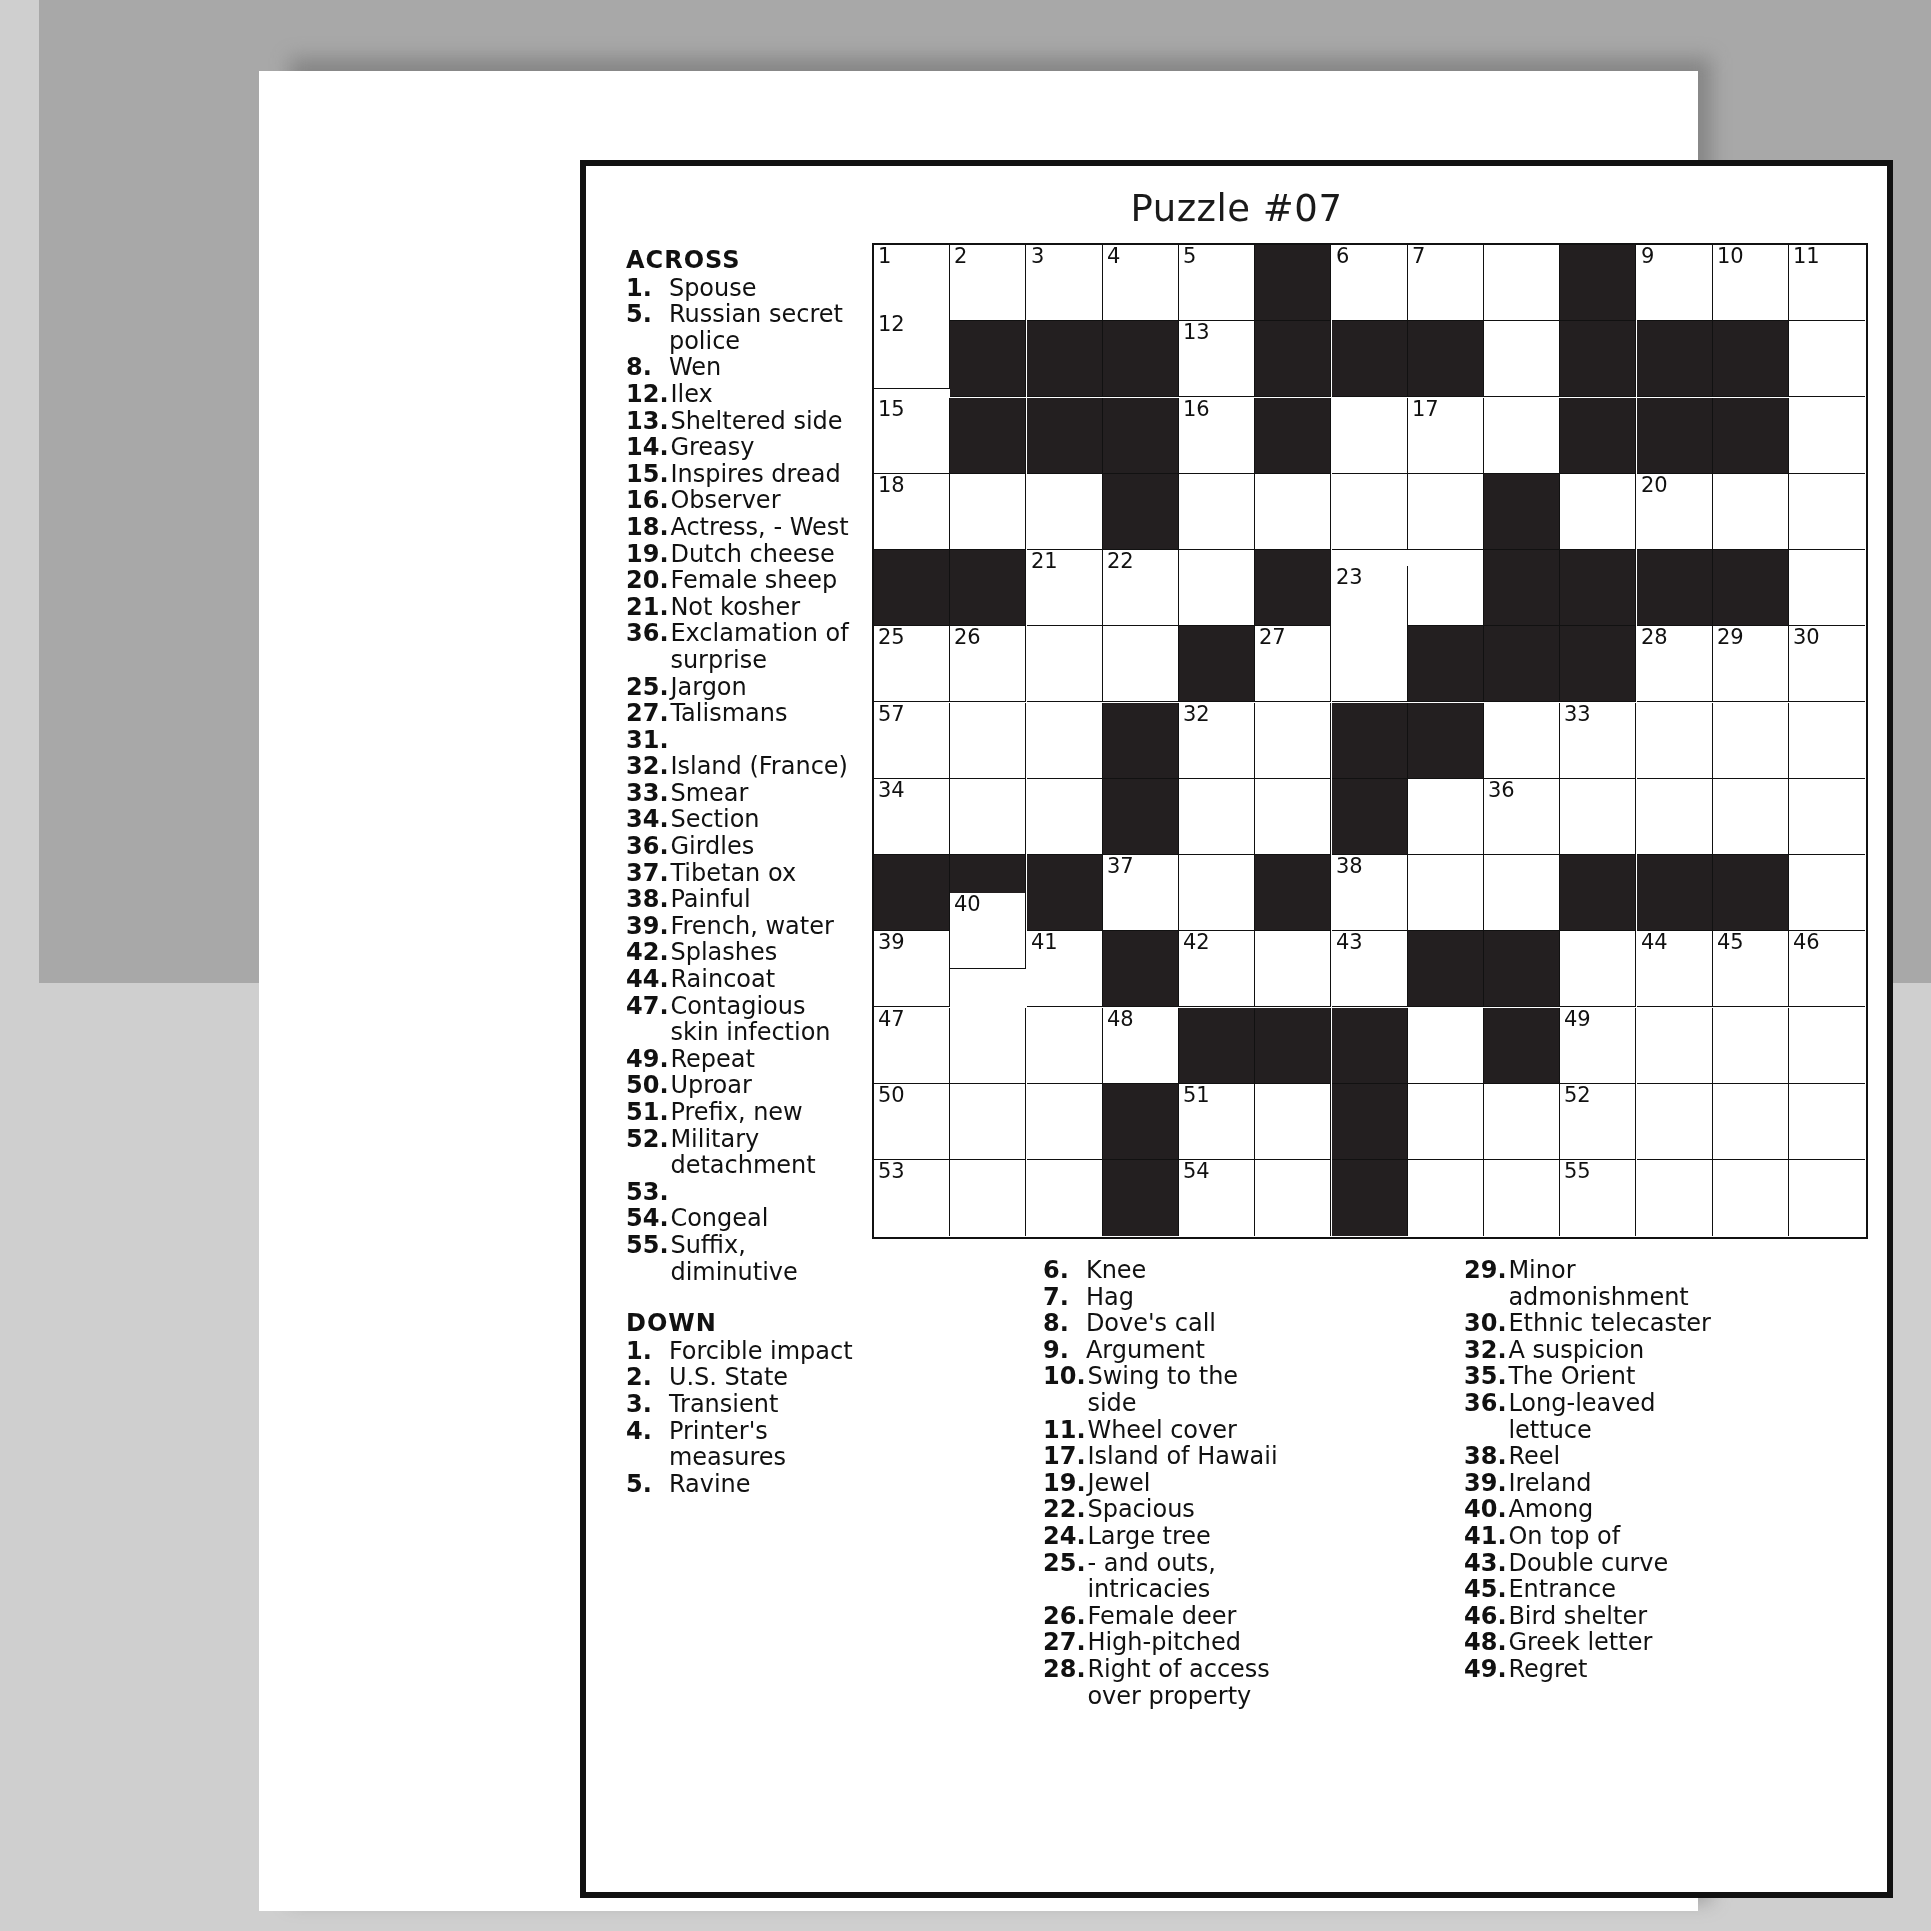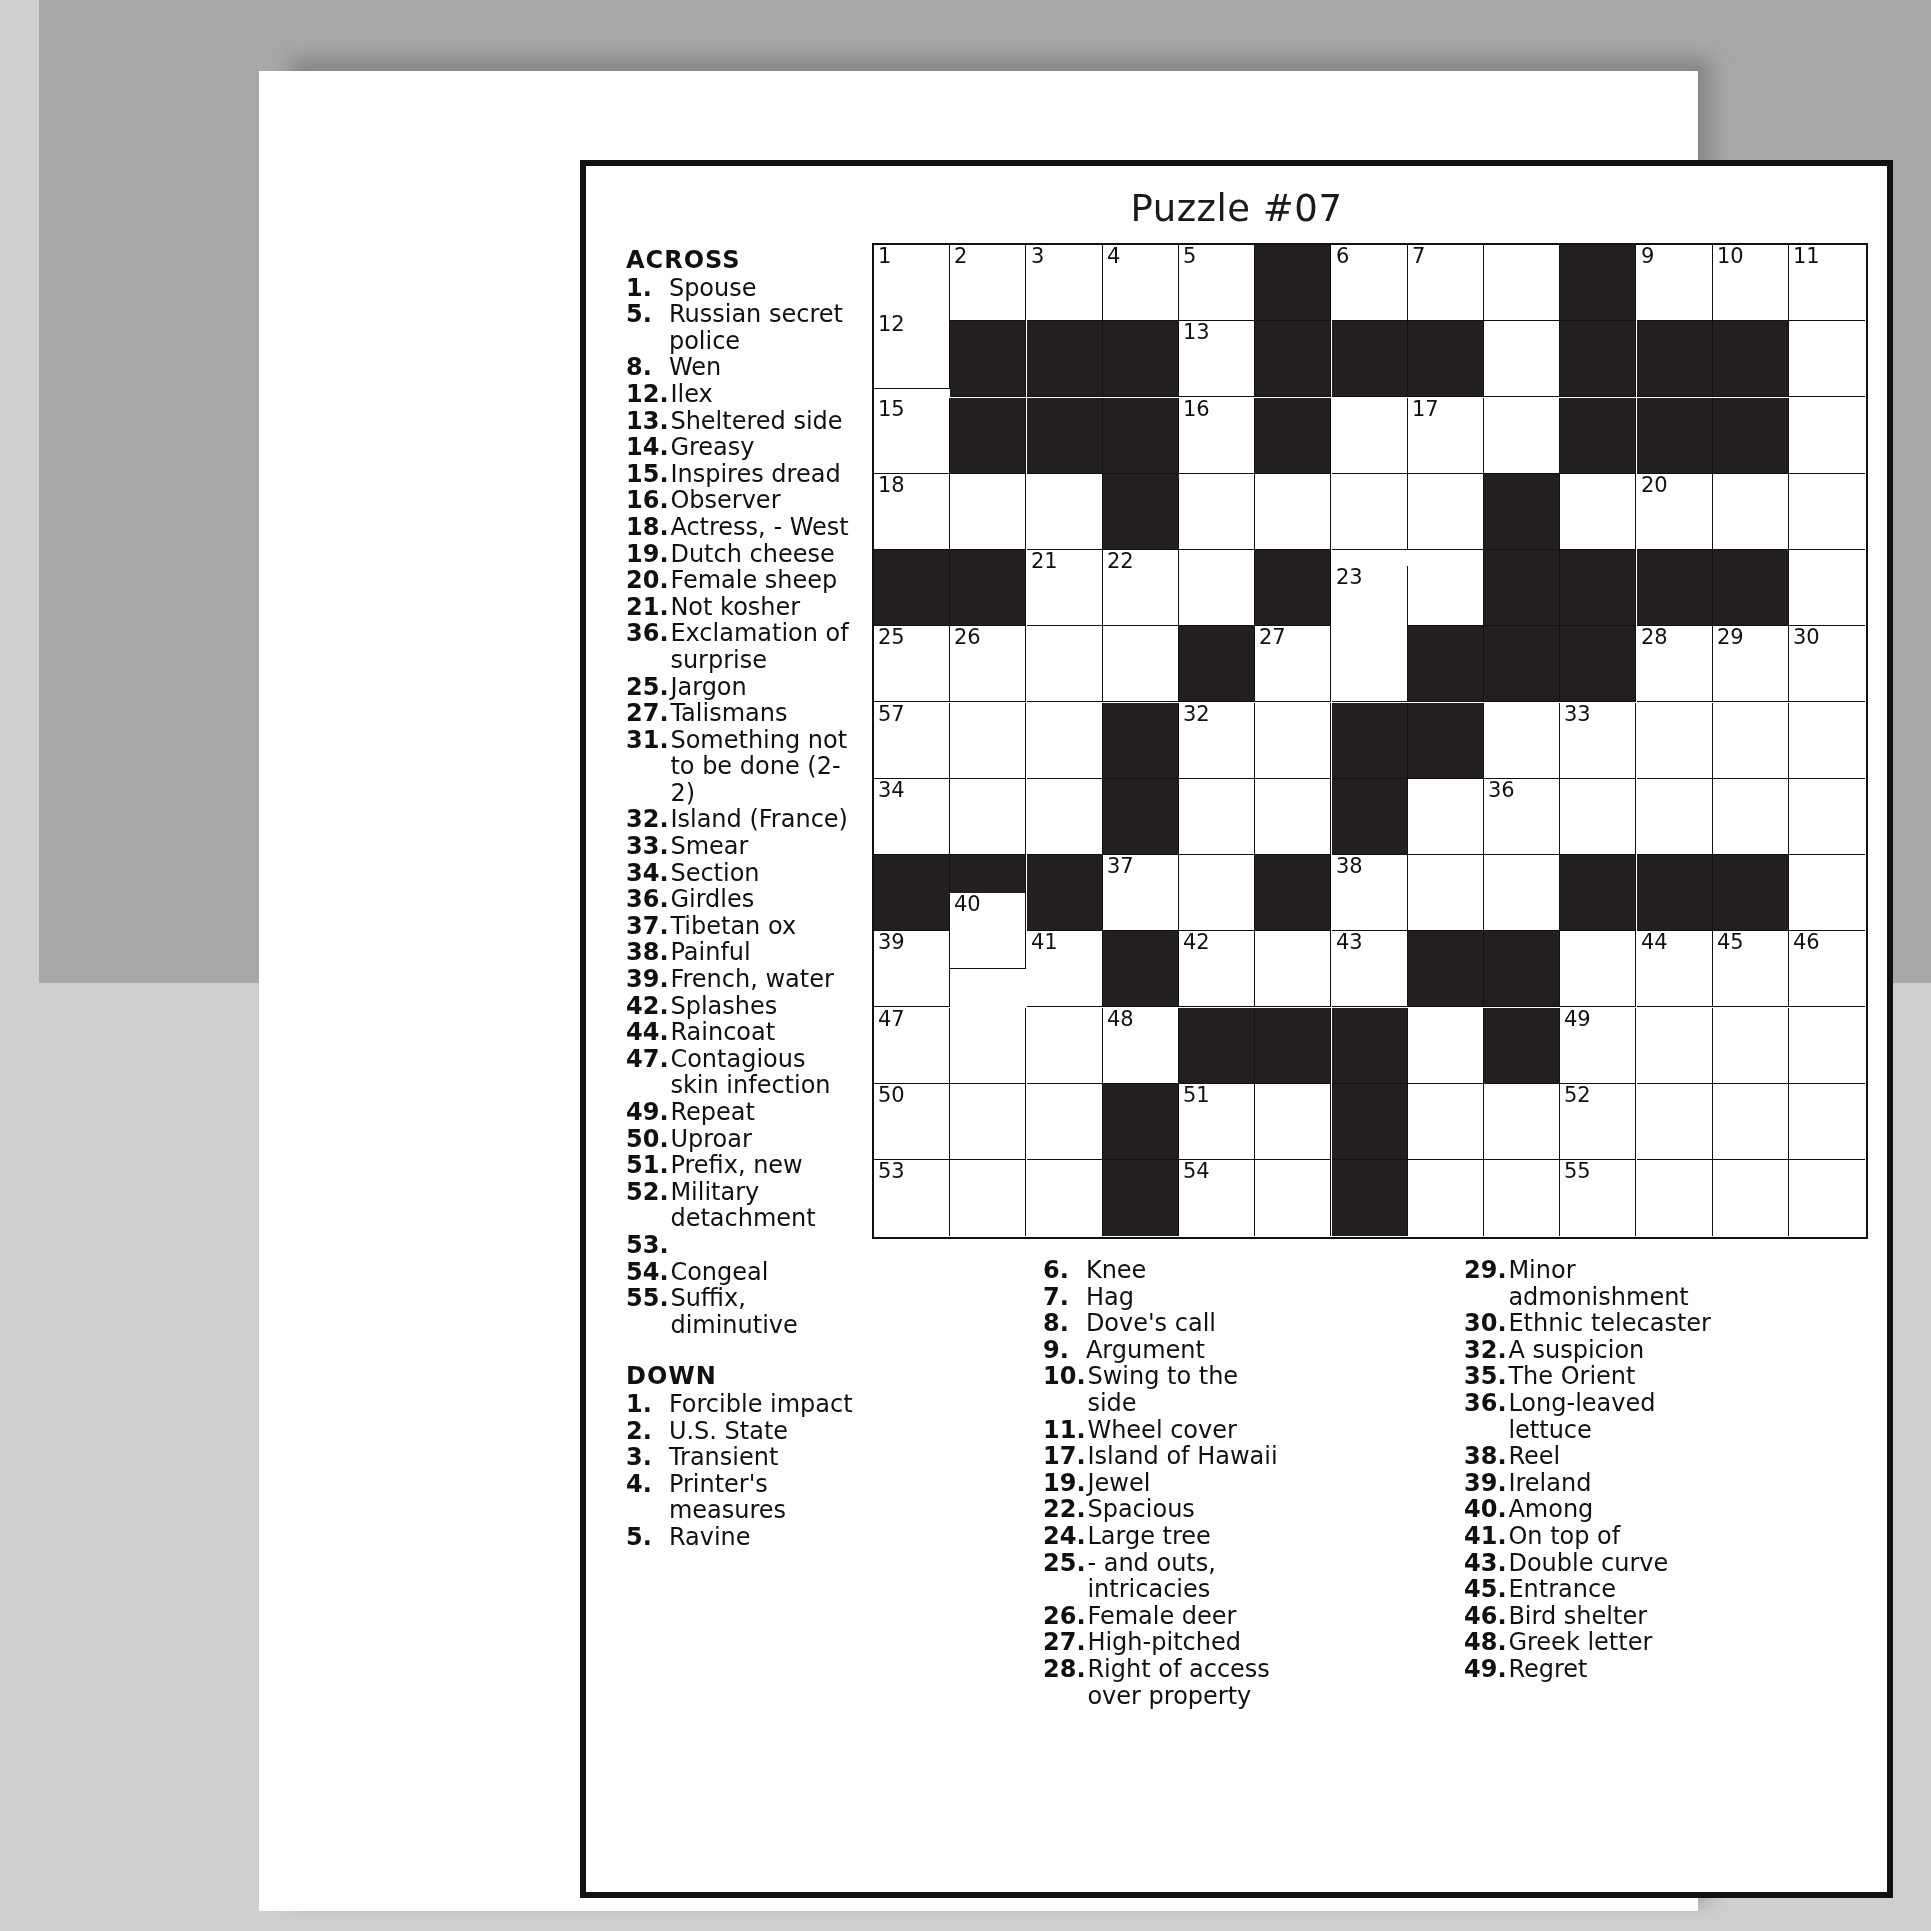--- a/index.html
+++ b/index.html
@@ -203,21 +203,20 @@
           <div class="clue">
             <span class="num">25.</span>
             <span class="txt">Jargon</span>
           </div>
           <div class="clue">
             <span class="num">27.</span>
             <span class="txt">Talismans</span>
           </div>
           <div class="clue">
             <span class="num">31.</span>
-            <span class="txt">Something not to be done (2-2)</span>
           </div>
           <div class="clue">
             <span class="num">32.</span>
             <span class="txt">Island (France)</span>
           </div>
           <div class="clue">
             <span class="num">33.</span>
             <span class="txt">Smear</span>
           </div>
           <div class="clue">

